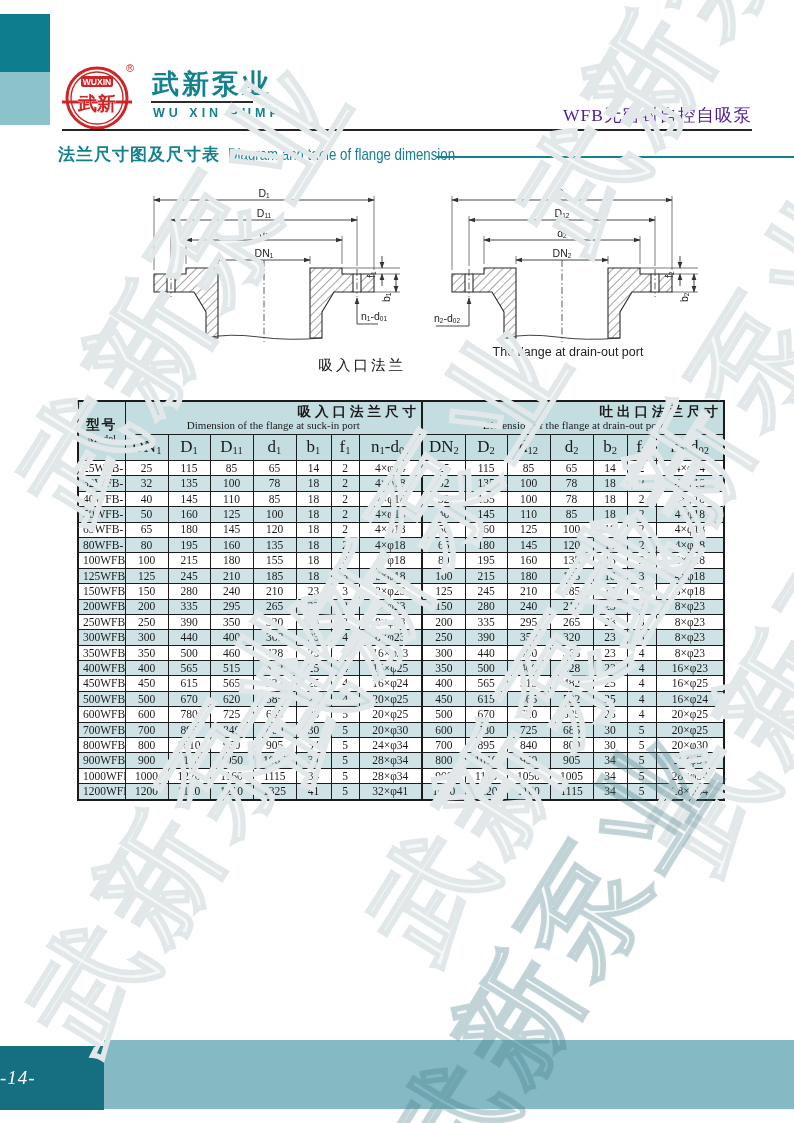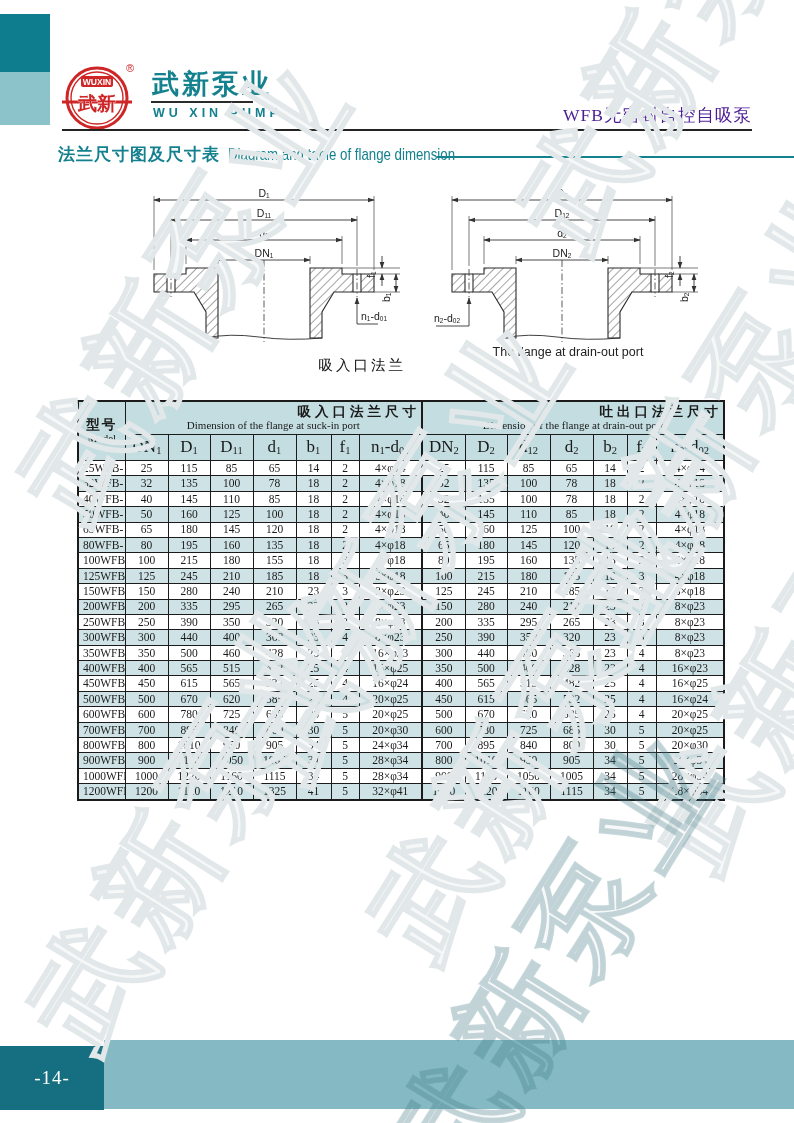--- a/index.html
+++ b/index.html
@@ -59,21 +59,21 @@
   .ftable .model-hd-en{font-size:11px;}
   .ftable .col-hd{height:25px;font-size:17px;}
   .ftable .grp-row th{height:32px;}
   .ftable tbody td{height:14.4px;}
   .ftable tbody tr:nth-child(even) td{background:#CFE3E6;}
   .ftable tbody td:first-child{text-align:left;padding-left:4px;}
   .ftable th.sep,.ftable tbody td:nth-child(9){border-left-width:2px;}
   
   .footer-bar{position:absolute;left:104px;top:1040px;width:690px;height:69px;background:#85BAC4;z-index:1;}
   .footer-page{position:absolute;left:0;top:1046px;width:104px;height:64px;background:#156F80;z-index:2;
-               color:#fff;font-size:19px;text-align:center;line-height:64px;letter-spacing:1px;}
+               color:#fff;font-size:19px;text-align:left;line-height:64px;letter-spacing:1px;font-style:italic;}
   .footer-series{position:absolute;left:136px;top:1040px;height:69px;line-height:69px;z-index:2;color:#fff;
                font-size:23px;letter-spacing:5px;word-spacing:16px;font-family:"Liberation Serif",serif;}
 </style>
 </head>
 <body>
 
 <div class="page">
 
   <div class="sq dark"></div>
   <div class="sq light"></div>

